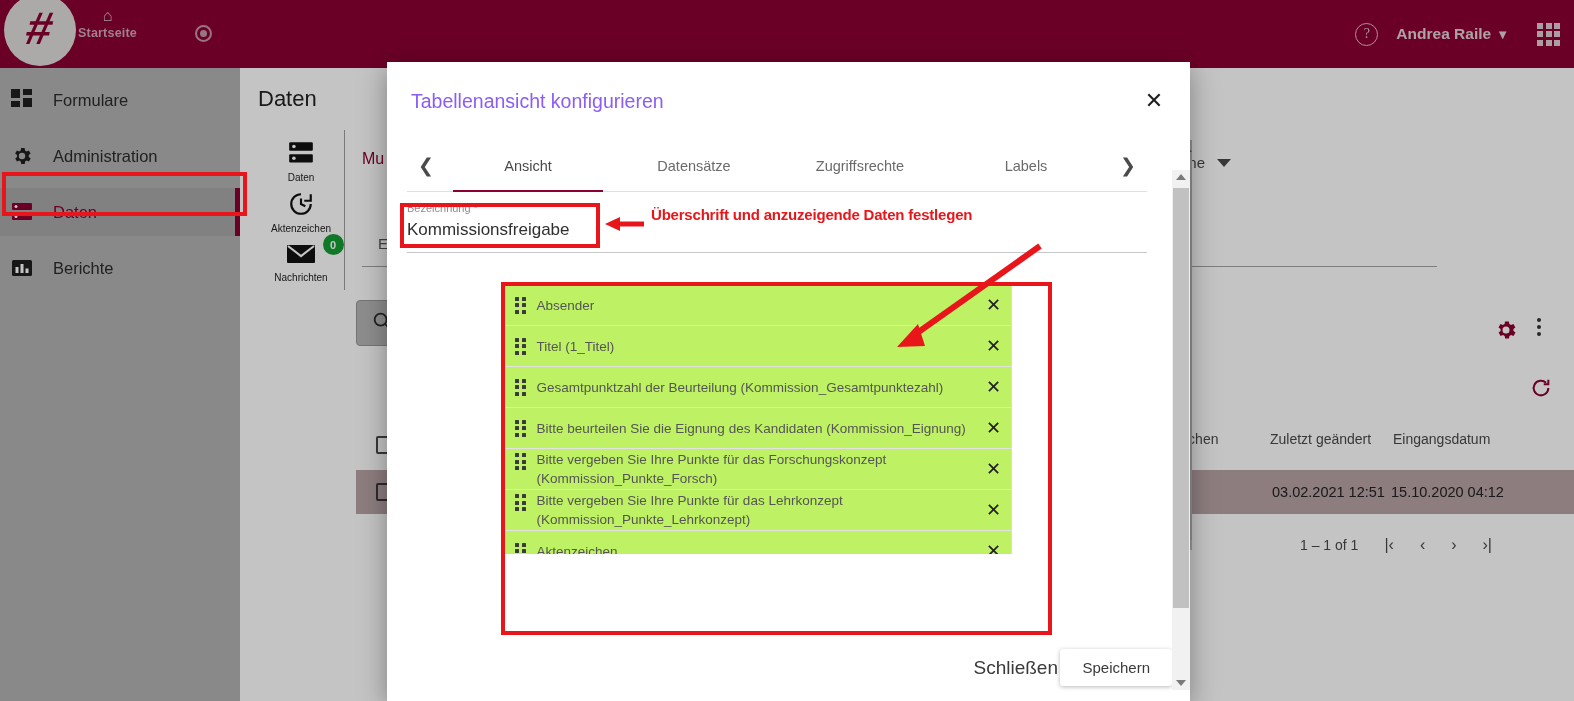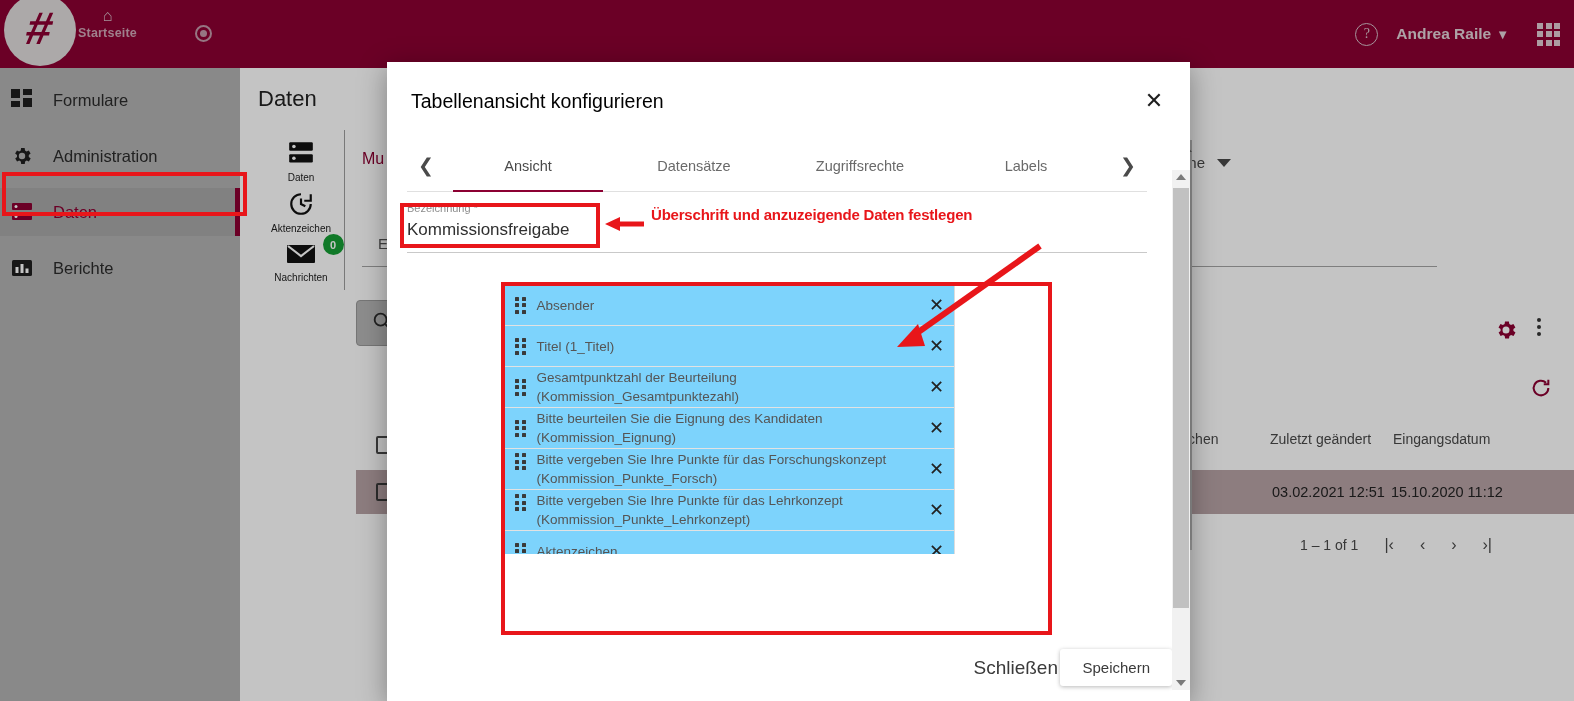--- a/index.html
+++ b/index.html
@@ -130,21 +130,21 @@
 
   
   #dimmer { position:absolute; inset:0; background:rgba(0,0,0,0.23); }
 
   
   .modal {
     position:absolute; left:387px; top:62px; width:803px; height:639px;
     background:#ffffff;
     box-shadow: 0 6px 26px rgba(0,0,0,.35);
   }
-  .modal-title { position:absolute; left:24px; top:28px; font-size:19.5px; color:#000000; }
+  .modal-title { position:absolute; left:24px; top:28px; font-size:19.5px; color:#8b5cf6; }
   .modal-close {
     position:absolute; right:22px; top:25px; width:28px;height:28px;
     display:flex;align-items:center;justify-content:center; color:#1d1d1d; font-size:22px; cursor:pointer;
     font-family:"Liberation Sans", sans-serif; font-weight:300;
   }
 
   .tabs-wrap { position:absolute; left:20px; top:78px; width:740px; height:52px; }
   .tabs-row { display:flex; align-items:stretch; height:52px; border-bottom:1px solid #e0e0e0; }
   .tab-arrow { width:38px; display:flex;align-items:center;justify-content:center; color:#4a4a4a; font-size:19px; }
   .tabs-scroll { display:flex; flex:1; }
@@ -158,22 +158,22 @@
   }
 
   .field-wrap { position:absolute; left:20px; top:140px; width:740px; }
   .field-label { font-size:11px; color:#8c8c8c; }
   .field-value { font-size:17px; color:#303030; margin-top:6px; }
   .field-underline { margin-top:12px; height:1px; background:#c9c9c9; width:740px; }
 
   .spalten-panel { position:absolute; left:115px; top:222px; width:555px; }
   .spalten-title { font-size:14.5px; color:#444; margin-bottom:10px; }
   .spalten-list {
-    width:453px; border:1px solid #dcdcdc; border-bottom:none;
-    max-height:270px; overflow:hidden; background:#7dd3fc;
+    width:510px; border:1px solid #dcdcdc; border-bottom:none;
+    max-height:270px; overflow:hidden; background:#bef264;
   }
   .col-row {
     display:flex; align-items:center; justify-content:space-between;
     border-bottom:1px solid #e2e2e2; padding:0 10px 0 12px; min-height:41px;
   }
   .col-left { display:flex; align-items:center; gap:11px; }
   .drag {
     display:grid; grid-template-columns: repeat(2, 4px); grid-template-rows: repeat(3, 4px);
     gap:2.5px; flex:0 0 auto;
   }
@@ -367,21 +367,21 @@
       <span class="chk"></span>
     </div>
     <div class="th" style="left:1185px; top:431px;">ichen</div>
     <div class="th" style="left:1270px; top:431px;">Zuletzt geändert</div>
     <div class="th" style="left:1393px; top:431px;">Eingangsdatum</div>
 
     <div class="tbl-row">
       <span class="chk"></span>
     </div>
     <div class="cell" style="left:1272px; top:484px;">03.02.2021 12:51</div>
-    <div class="cell" style="left:1391px; top:484px;">15.10.2020 11:12</div>
+    <div class="cell" style="left:1391px; top:484px;">15.10.2020 04:12</div>
 
     <div class="pager">
       <span>1 – 1 of 1</span>
       <span class="pg">|‹</span>
       <span class="pg">‹</span>
       <span class="pg">›</span>
       <span class="pg">›|</span>
     </div>
 
     <div class="scroll-strip">

